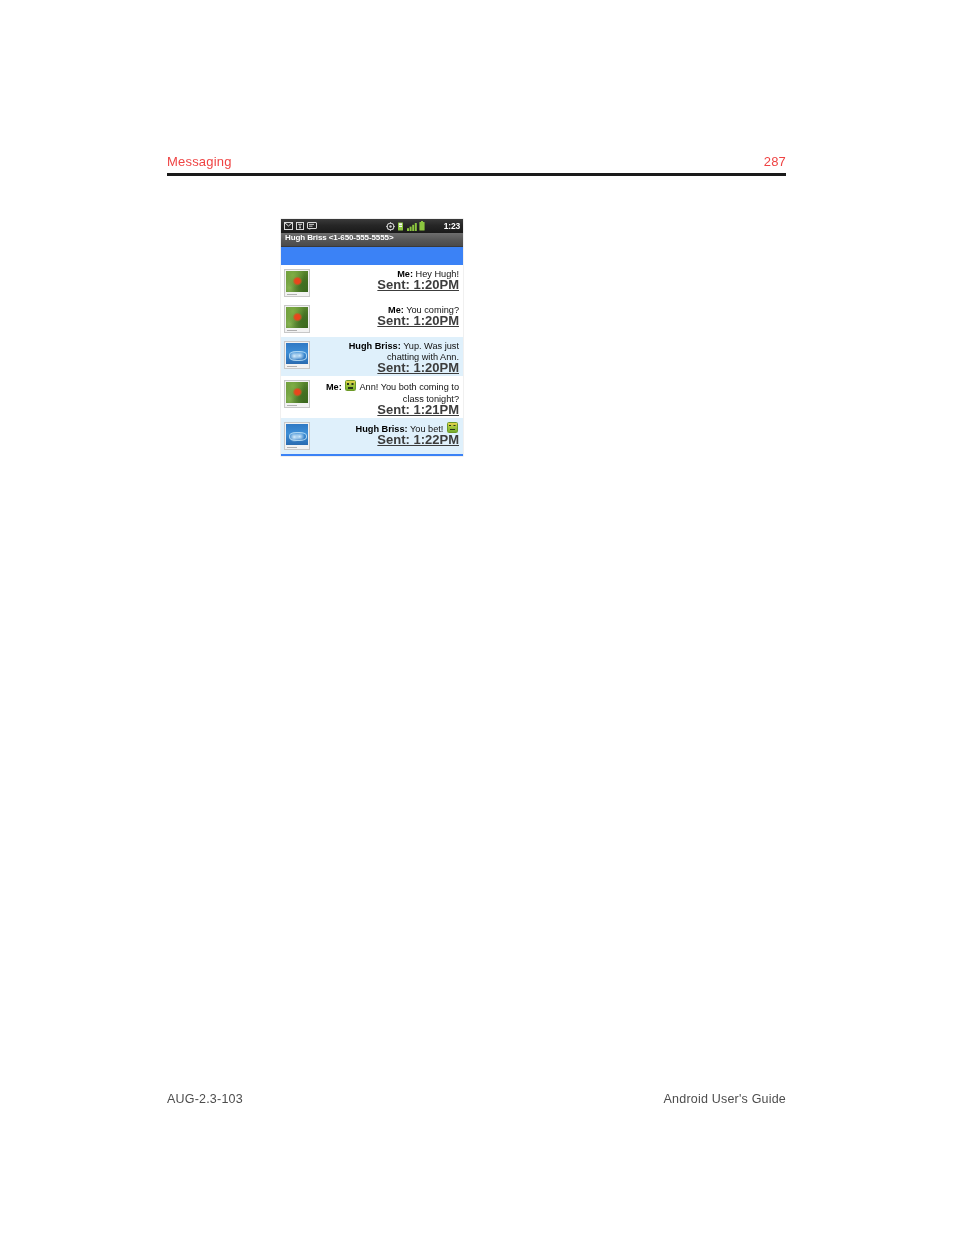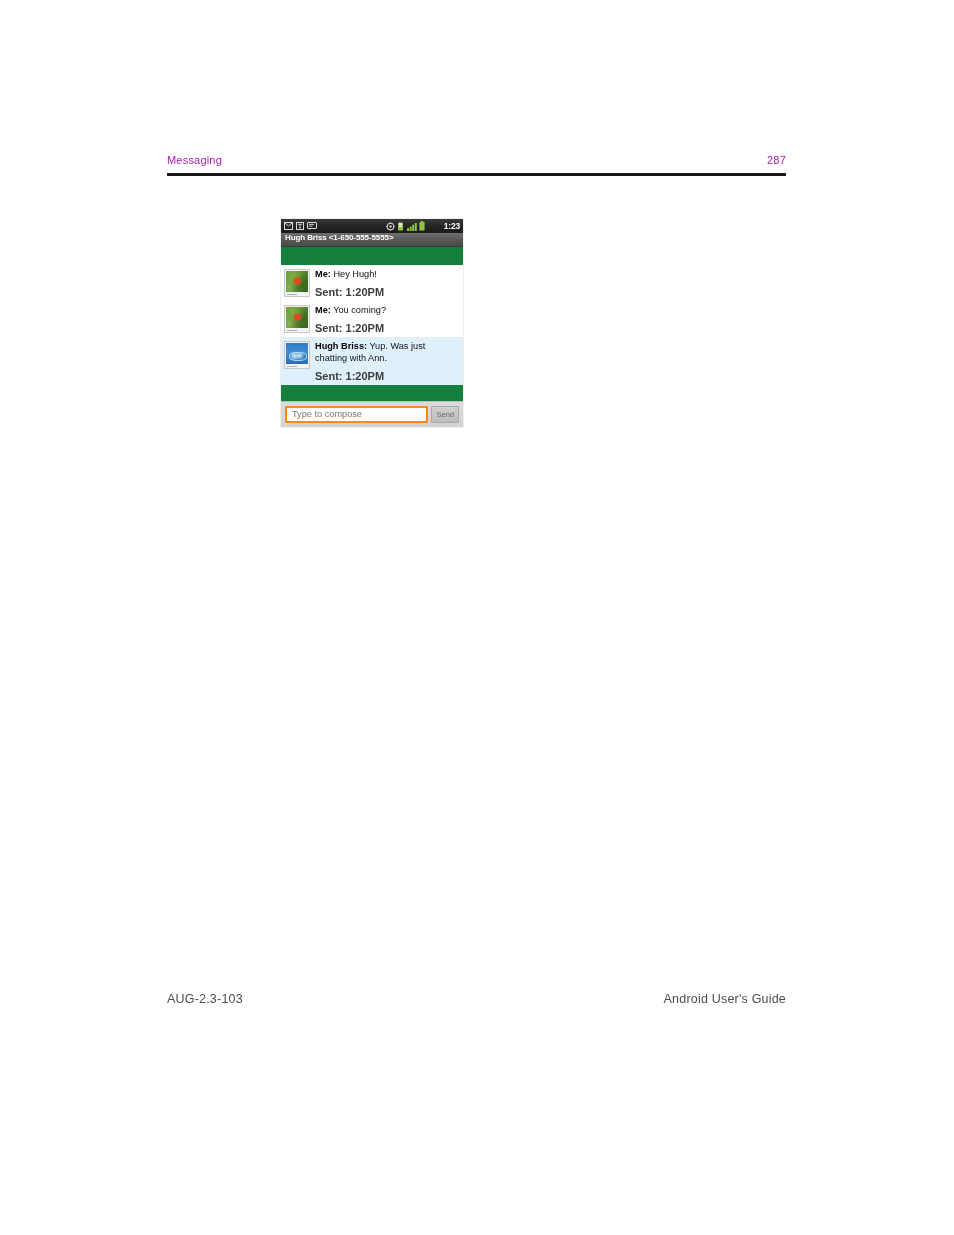--- a/index.html
+++ b/index.html
@@ -20,37 +20,37 @@
   .page-header {
     position: absolute;
     left: 167px;
     top: 154px;
     width: 619px;
     display: flex;
     align-items: baseline;
     justify-content: space-between;
   }
   .page-header .hdr-text {
-    font-size: 11px;
-    color: #a21caf;
+    font-size: 13px;
+    color: #ef4444;
     letter-spacing: 0.2px;
   }
   .header-rule {
     position: absolute;
     left: 167px;
     top: 173px;
     width: 619px;
     height: 2.5px;
     background: #1a1a1a;
   }
 
   .page-footer {
     position: absolute;
     left: 167px;
-    top: 992px;
+    top: 1092px;
     width: 619px;
     display: flex;
     align-items: baseline;
     justify-content: space-between;
   }
   .page-footer .ftr-text {
     font-size: 12.5px;
     color: #4d4d4d;
     letter-spacing: 0.2px;
   }
@@ -110,23 +110,24 @@
   .title-bar .title-text {
     color: #ffffff;
     font-size: 8px;
     font-weight: bold;
     letter-spacing: -0.1px;
     white-space: nowrap;
   }
 
   
   .thread {
-    background: #15803d;
+    background: #3b82f6;
     padding-top: 18px;
-    padding-bottom: 16px;
+    padding-bottom: 2px;
+    text-align: right;
   }
   .msg-row {
     display: flex;
     align-items: flex-start;
     padding: 4px 4px 4px 3px;
     box-sizing: border-box;
   }
   .msg-row.incoming { background: #dff0fb; }
   .msg-row.outgoing { background: #ffffff; }
 
@@ -194,25 +195,26 @@
     font-size: 9.2px;
     line-height: 11.2px;
     color: #111111;
     word-wrap: break-word;
   }
   .msg-sender {
     font-weight: bold;
     color: #000000;
   }
   .msg-time {
-    font-size: 11px;
+    font-size: 13px;
     line-height: 9px;
     color: #3c3c3c;
-    margin-top: 8px;
+    margin-top: 0;
     font-weight: bold;
+    text-decoration: underline;
   }
   .emoji {
     display: inline-block;
     width: 9px;
     height: 9px;
     vertical-align: -1px;
     border-radius: 1.5px;
     background: linear-gradient(to bottom, #e8d24a 0%, #9fc43b 50%, #76ab2e 100%);
     border: 0.5px solid #6d9a26;
     position: relative;
@@ -373,27 +375,43 @@
       <div class="avatar">
         <div class="photo photo-bike"></div>
         <div class="caption-lines"></div>
       </div>
       <div class="msg-body">
         <div class="msg-text"><span class="msg-sender">Hugh Briss:</span><span> Yup. Was just chatting with Ann.</span></div>
         <div class="msg-time">Sent: 1:20PM</div>
       </div>
     </div>
 
-
+    <div class="msg-row outgoing">
+      <div class="avatar">
+        <div class="photo photo-flower"></div>
+        <div class="caption-lines"></div>
+      </div>
+      <div class="msg-body">
+        <div class="msg-text"><span class="msg-sender">Me:</span> <span class="emoji"></span><span> Ann! You both coming to class tonight?</span></div>
+        <div class="msg-time">Sent: 1:21PM</div>
+      </div>
+    </div>
+
+    <div class="msg-row incoming">
+      <div class="avatar">
+        <div class="photo photo-bike"></div>
+        <div class="caption-lines"></div>
+      </div>
+      <div class="msg-body">
+        <div class="msg-text"><span class="msg-sender">Hugh Briss:</span><span> You bet!</span> <span class="emoji"></span></div>
+        <div class="msg-time">Sent: 1:22PM</div>
+      </div>
+    </div>
 
   </div>
 
-  <div class="compose-bar">
-    <div class="compose-input">Type to compose</div>
-    <div class="send-button">Send</div>
-  </div>
 
 </div>
 
 <div class="page-footer">
   <span class="ftr-text">AUG-2.3-103</span>
   <span class="ftr-text">Android User's Guide</span>
 </div>
 
 </body></html>

